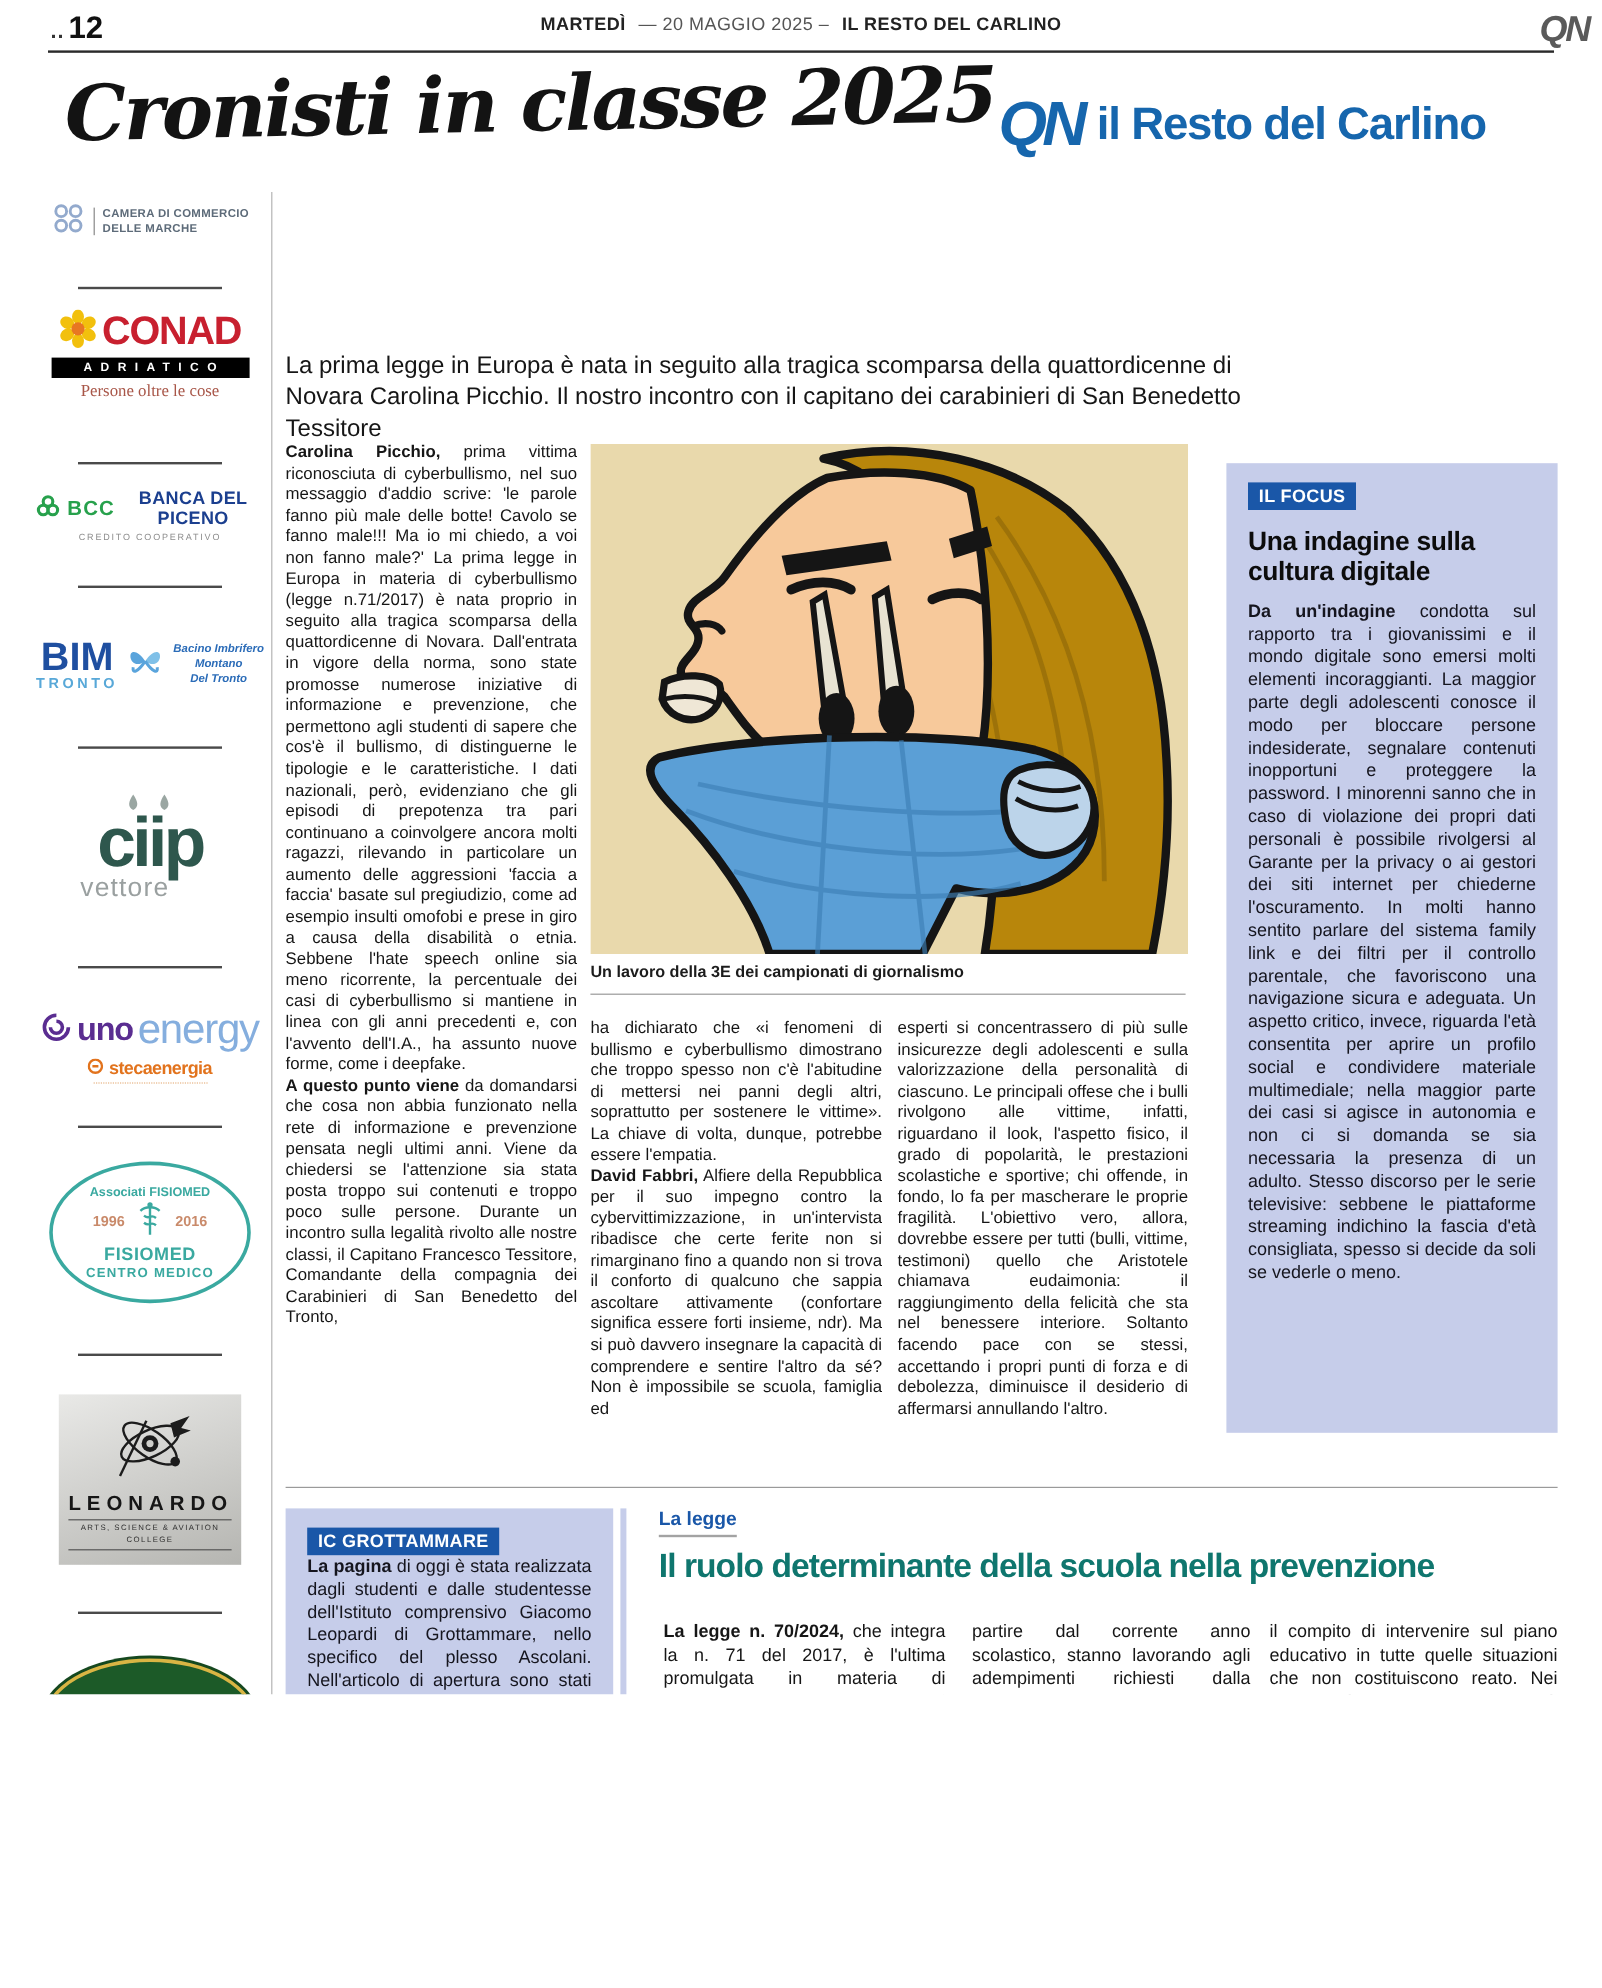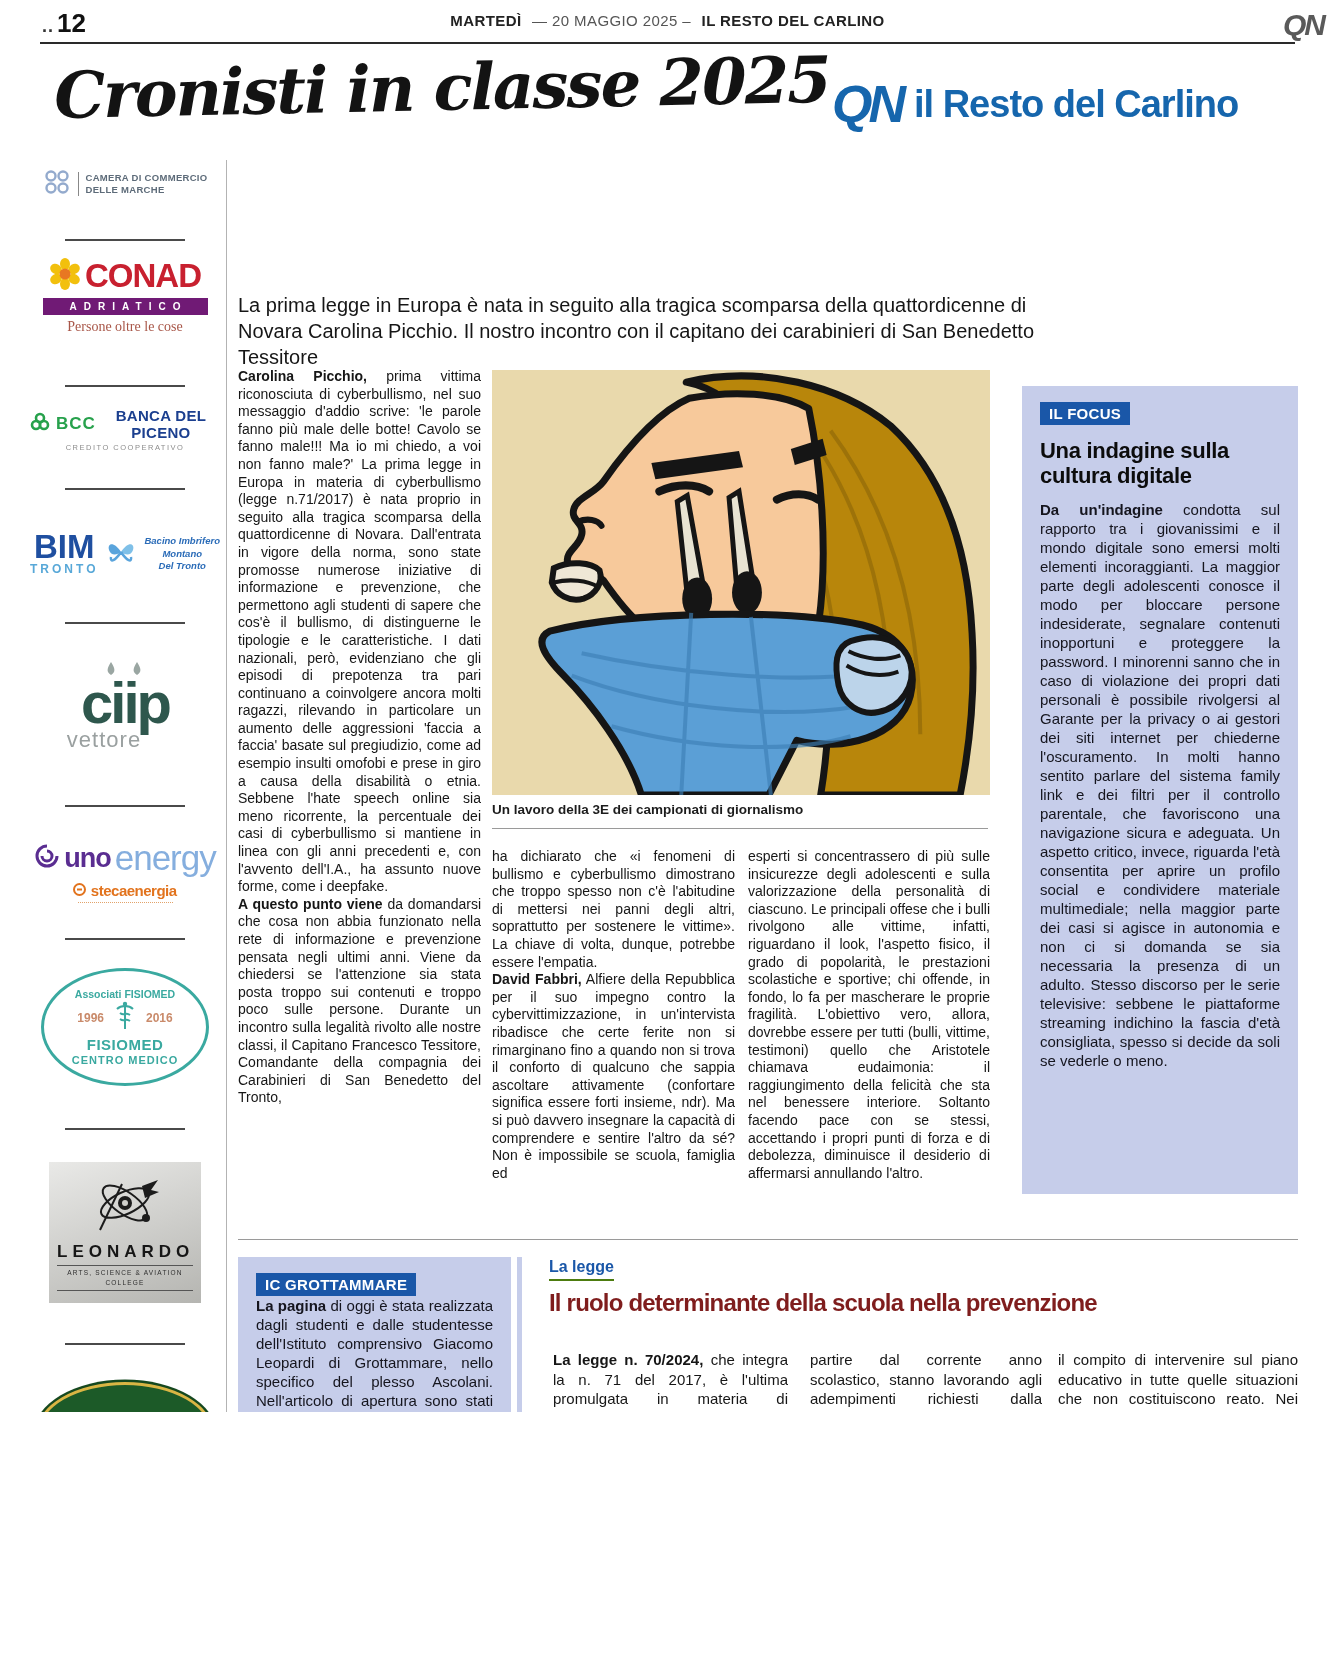--- a/index.html
+++ b/index.html
@@ -32,33 +32,33 @@
   .hrule{height:1px;background:#9a9a9a;}
   .vrule{width:1px;background:#b3b3b3;}
   
   .bluebox{background:#c6cdea;box-sizing:border-box;padding:16px 18px;overflow:hidden;}
   .boxlabel{display:inline-block;background:#1a57a8;color:#fff;font-weight:700;font-size:15px;
             padding:3px 9px;letter-spacing:.3px;}
   .boxtitle{font-size:22px;line-height:1.12;font-weight:800;letter-spacing:-.3px;color:#0c0c0c;margin:14px 0 12px 0;}
   .boxbody{font-size:15px;line-height:19px;text-align:justify;color:#15151e;}
   .boxbody p{margin:0;}
   
-  .kicker{font-size:16px;font-weight:700;color:#1a57a8;border-bottom:2px solid #4d7c0f;
+  .kicker{font-size:16px;font-weight:700;color:#1a57a8;border-bottom:2px solid #a3a3a3;
           padding-bottom:3px;display:inline-block;}
-  .headline2{font-size:24px;font-weight:800;letter-spacing:-.8px;color:#7f1d1d;line-height:1.05;}
+  .headline2{font-size:28px;font-weight:800;letter-spacing:-.8px;color:#0f766e;line-height:1.05;}
   .bodytext2{font-size:15px;line-height:19.5px;text-align:justify;color:#161616;overflow:hidden;}
   .bodytext2 p{margin:0;}
   
   .sep{border-top:2px solid #4a4a4a;width:120px;}
   .logo{width:190px;text-align:center;}
   .cam-row{display:flex;align-items:center;gap:7px;text-align:left;}
   .cam-text{border-left:1.5px solid #888;padding-left:7px;font-size:9.5px;color:#5d6b79;
             letter-spacing:.3px;line-height:1.25;font-weight:700;}
   .conad-name{font-size:33px;font-weight:800;color:#c8202f;letter-spacing:-1px;}
-  .conad-bar{background:#701a75;color:#fff;font-size:10px;font-weight:700;letter-spacing:7px;
+  .conad-bar{background:#000000;color:#fff;font-size:10px;font-weight:700;letter-spacing:7px;
              padding:3px 0 3px 7px;width:158px;margin:3px auto 4px auto;}
   .conad-tag{font-family:"Liberation Serif",serif;font-size:14px;color:#a85648;}
   .bcc-row{display:flex;align-items:center;justify-content:center;gap:6px;}
   .bcc-abbr{font-size:17px;font-weight:800;color:#27a14c;letter-spacing:1px;}
   .bcc-name{font-size:15px;font-weight:800;color:#1b3f8f;letter-spacing:.3px;}
   .bcc-sub{font-size:7.5px;color:#8d8d8d;letter-spacing:1.5px;margin-top:2px;}
   .bim-row{display:flex;align-items:center;justify-content:center;gap:8px;}
   .bim-name{font-size:33px;font-weight:800;color:#1f4fa0;line-height:.9;}
   .bim-tr{font-size:12px;font-weight:700;color:#58a8d8;letter-spacing:3px;}
   .bim-desc{font-size:9.5px;font-weight:700;font-style:italic;color:#2b6cb8;line-height:1.3;text-align:center;}

